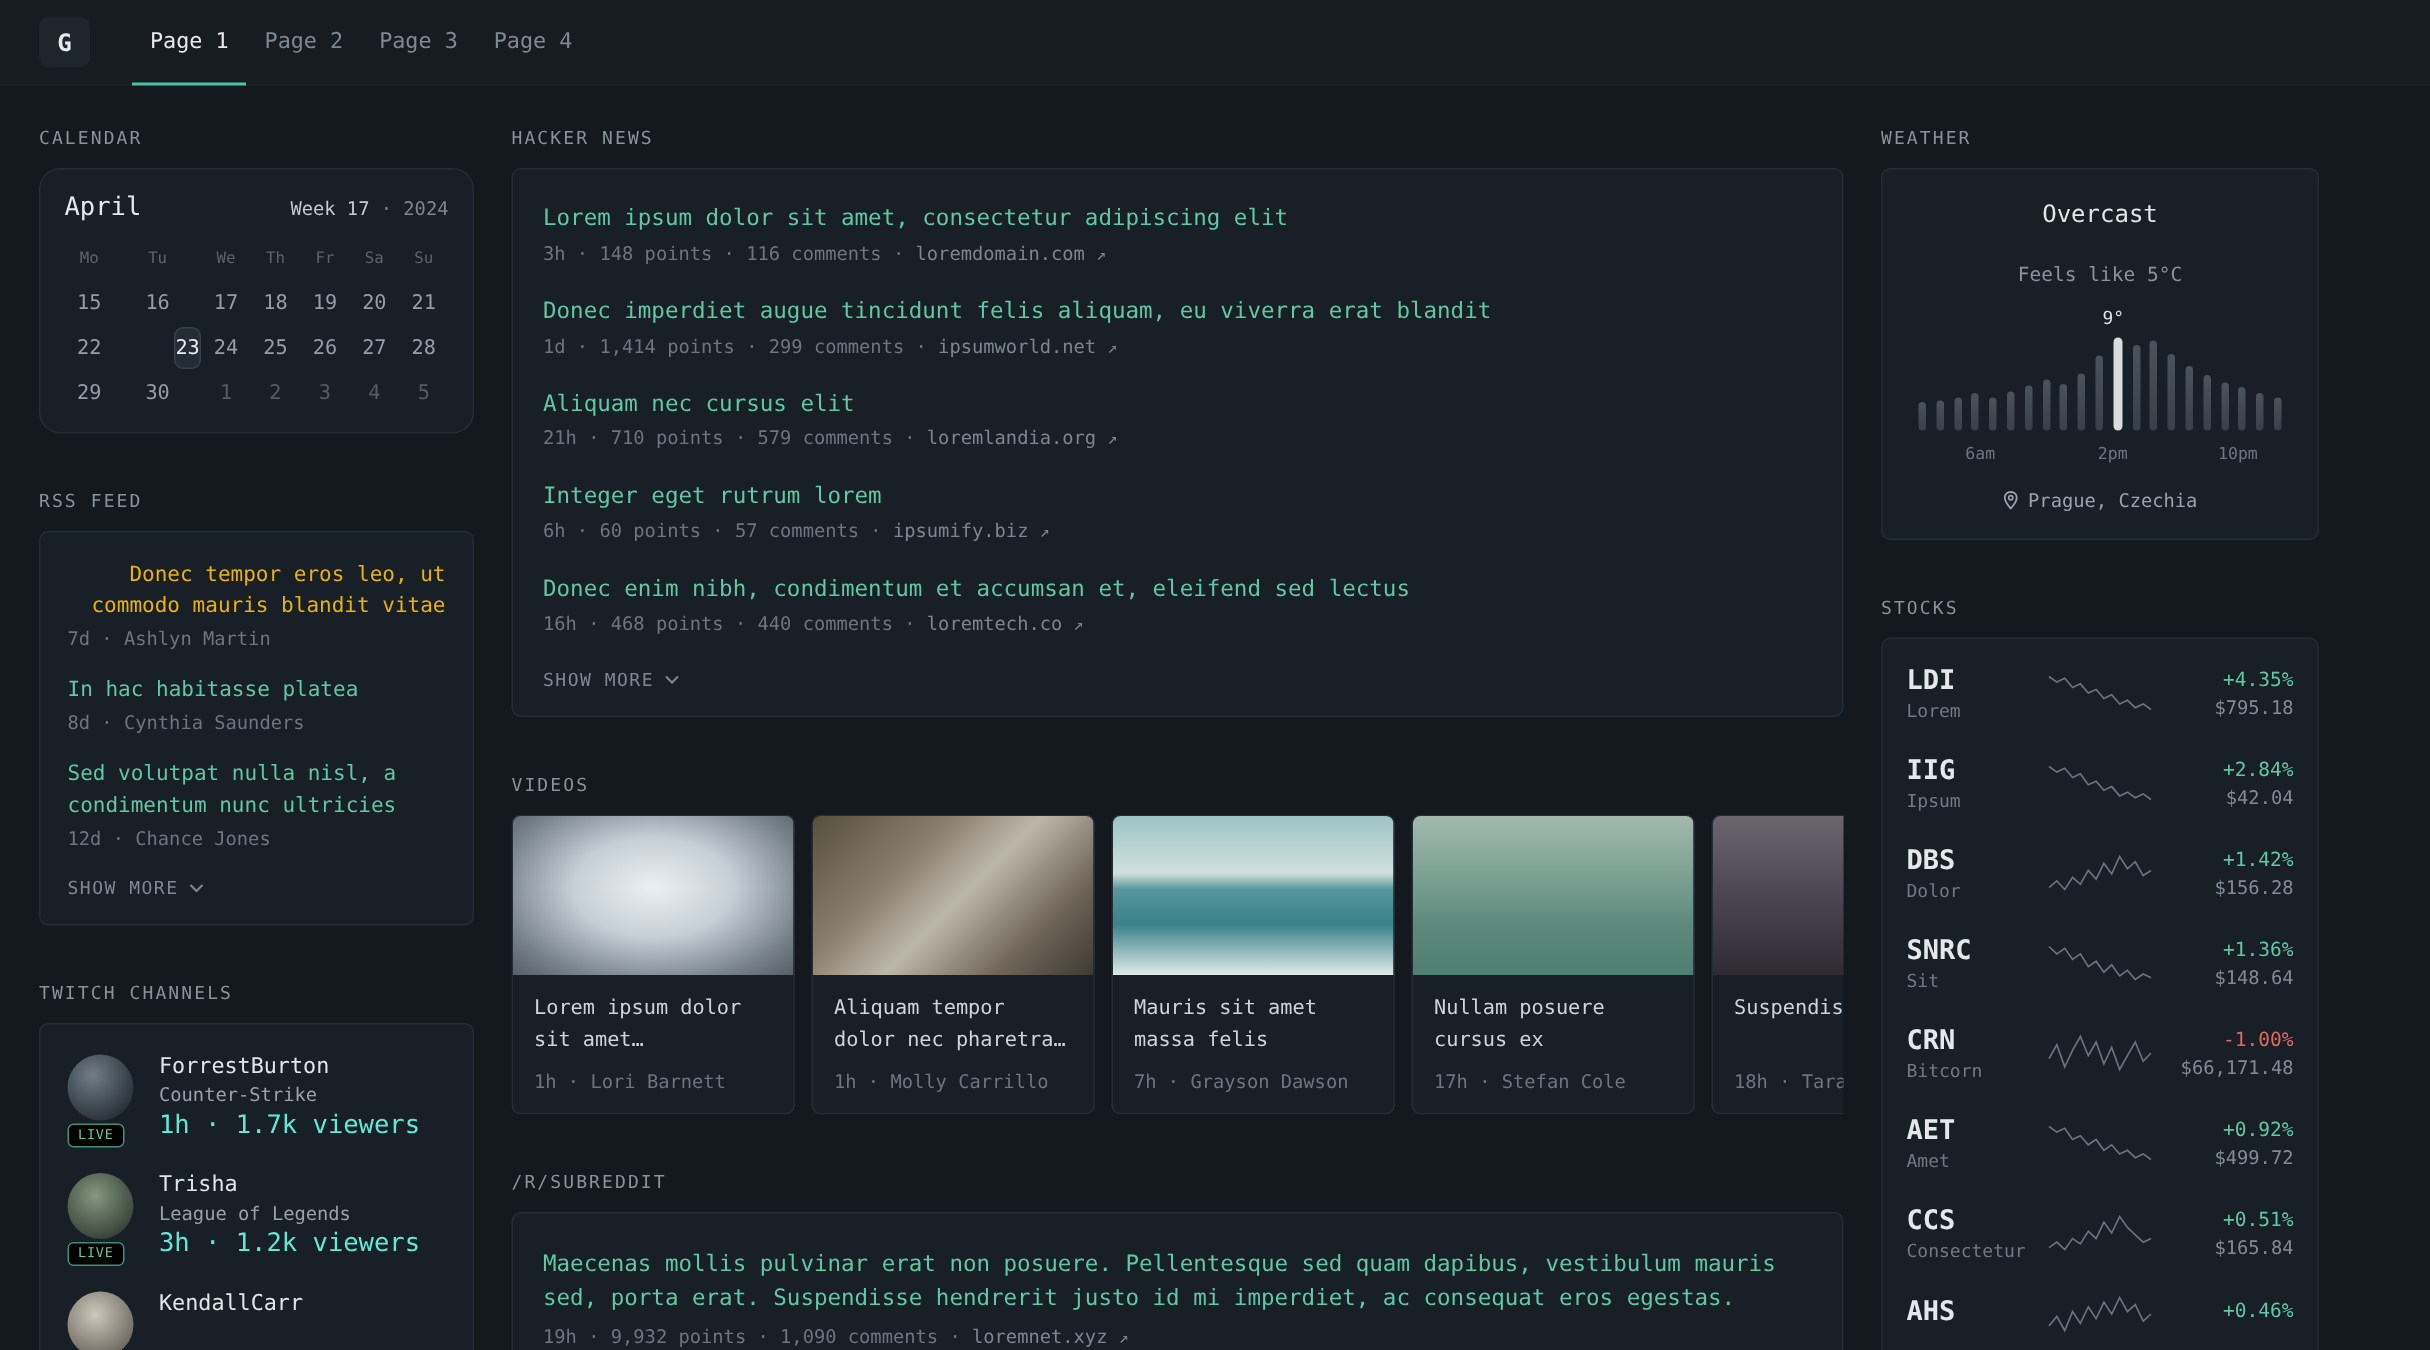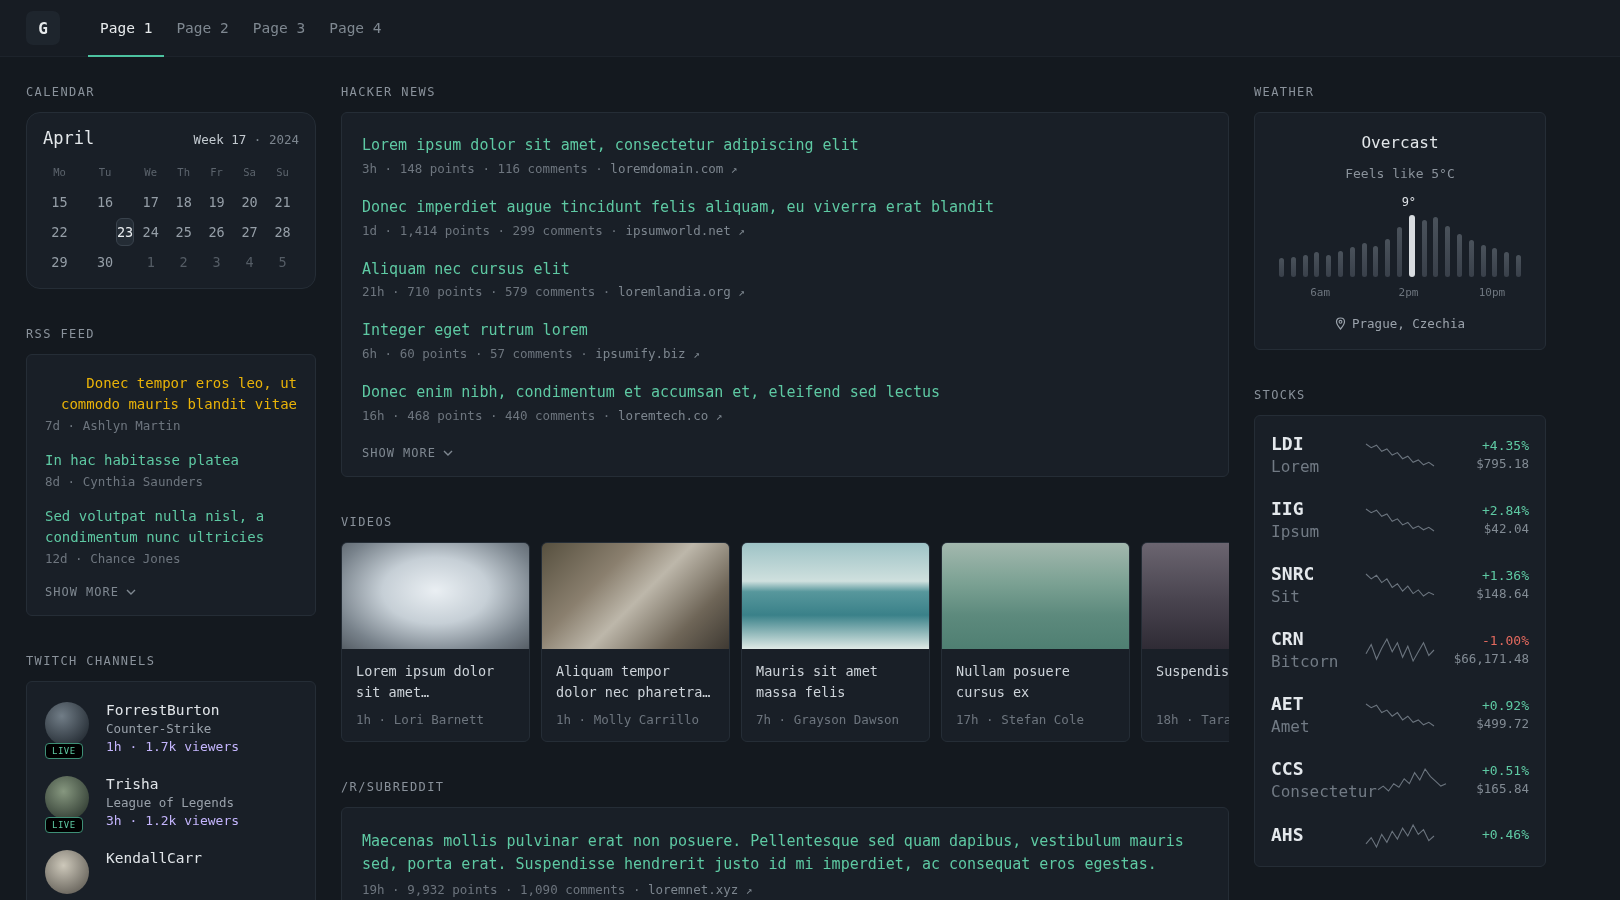--- a/index.html
+++ b/index.html
@@ -93,21 +93,21 @@
   .av-2 { background: radial-gradient(circle at 42% 35%, #cdc8ba, #6b675f 78%); }
   .live-badge {
     position: absolute; left: 0; bottom: -5px;
     font-size: 9px; letter-spacing: .5px;
     color: #5ec9a3; background: #000000;
     border: 1px solid #3e8f76; border-radius: 4px;
     padding: 2px 6px;
   }
   .ch-name { font-size: 14.5px; color: #e1e5e9; }
   .ch-cat { font-size: 12.5px; color: #99a1aa; margin-top: 3px; }
-  .ch-viewers { font-size: 13px; color: #c4b5fd; margin-top: 3px; }
+  .ch-viewers { font-size: 17px; color: #5eead4; margin-top: 3px; }
 
   
   .hn-card { padding: 22px 20px 16px; }
   .hn-item { margin-bottom: 21px; }
   .hn-title { font-size: 15px; font-weight: 500; color: #5ec9a3; cursor: pointer; line-height: 1.45; }
   .hn-meta { font-size: 12.5px; color: #6d757e; margin-top: 4px; }
   .hn-domain { color: #7d868f; cursor: pointer; }
   .ext-arrow { font-size: 11px; color: #7d868f; }
 
   
@@ -132,21 +132,21 @@
   .video-meta { font-size: 12.5px; color: #6d757e; margin-top: 9px; white-space: nowrap; }
 
   
   .sub-card { padding: 22px 20px; }
   .sub-title { font-size: 15px; font-weight: 500; color: #5ec9a3; line-height: 1.55; cursor: pointer; }
   .sub-meta { font-size: 12.5px; color: #6d757e; margin-top: 6px; }
 
   
   .weather-card { padding: 20px 18px 18px; text-align: center; }
   .w-cond { font-size: 16px; color: #e2e6e9; }
-  .w-feels { font-size: 13px; color: #8a929b; margin-top: 14px; }
+  .w-feels { font-size: 13px; color: #8a929b; margin-top: 24px; }
   .w-chart { position: relative; margin-top: 14px; padding: 18px 6px 0; }
   .w-temp-label {
     position: absolute; top: 0; left: 53.5%; transform: translateX(-50%);
     font-size: 12px; color: #dfe3e7;
   }
   .w-bars { display: flex; align-items: flex-end; justify-content: space-between; height: 64px; }
   .wbar { width: 5px; border-radius: 3px; background: linear-gradient(180deg, #4a525b, #39404a); }
   .wbar.hl { background: #d8dce0; width: 6px; }
   .w-hours { position: relative; height: 15px; margin-top: 9px; }
   .w-hour { position: absolute; transform: translateX(-50%); font-size: 11px; color: #6d757e; }
@@ -154,21 +154,21 @@
   .w-loc { margin-top: 15px; display: flex; justify-content: center; align-items: center; gap: 6px; font-size: 12.5px; color: #9aa2ab; }
   .w-loc svg { stroke: #9aa2ab; fill: none; }
 
   
   .stocks-card { padding: 6px 16px; }
   .stock-row {
     display: grid; grid-template-columns: 1fr auto 1fr;
     align-items: center; padding: 11px 0; cursor: pointer;
   }
   .stock-sym { font-size: 18px; font-weight: bold; color: #e4e8ec; }
-  .stock-name { font-size: 16px; color: #717a84; margin-top: 3px; }
+  .stock-name { font-size: 12px; color: #717a84; margin-top: 3px; }
   .stock-spark { width: 70px; height: 26px; }
   .stock-right { text-align: right; }
   .stock-change { font-size: 13px; color: #5ec9a3; }
   .stock-change.neg { color: #e2695e; }
   .stock-price { font-size: 12.5px; color: #828b94; margin-top: 3px; }
 </style>
 </head>
 <body>
 
 <header class="topbar">
@@ -473,20 +473,33 @@
           <div class="stock-spark"><svg width="70" height="26" viewBox="0 0 70 26">
                 <polyline fill="none" stroke="#6b747e" stroke-width="1.1" points="1.0,2.0 6.2,5.7 11.5,3.2 16.7,9.3 21.9,6.9 27.2,14.2 32.4,11.8 37.6,17.9 42.8,15.4 48.1,21.6 53.3,19.1 58.5,22.8 63.8,20.3 69.0,24.0"></polyline>
               </svg></div>
           <div class="stock-right">
             <div class="stock-change">+2.84%</div>
             <div class="stock-price">$42.04</div>
           </div>
         </div>
         <div class="stock-row">
           <div>
+            <div class="stock-sym">DBS</div>
+            <div class="stock-name">Dolor</div>
+          </div>
+          <div class="stock-spark"><svg width="70" height="26" viewBox="0 0 70 26">
+                <polyline fill="none" stroke="#6b747e" stroke-width="1.1" points="1.0,22.8 6.2,18.2 11.5,24.0 16.7,15.9 21.9,20.5 27.2,11.3 32.4,17.1 37.6,6.6 42.8,13.6 48.1,2.0 53.3,10.1 58.5,5.5 63.8,14.7 69.0,11.3"></polyline>
+              </svg></div>
+          <div class="stock-right">
+            <div class="stock-change">+1.42%</div>
+            <div class="stock-price">$156.28</div>
+          </div>
+        </div>
+        <div class="stock-row">
+          <div>
             <div class="stock-sym">SNRC</div>
             <div class="stock-name">Sit</div>
           </div>
           <div class="stock-spark"><svg width="70" height="26" viewBox="0 0 70 26">
                 <polyline fill="none" stroke="#6b747e" stroke-width="1.1" points="1.0,2.0 6.2,6.9 11.5,3.2 16.7,10.6 21.9,6.9 27.2,15.4 32.4,11.8 37.6,19.1 42.8,14.2 48.1,21.6 53.3,17.9 58.5,24.0 63.8,20.3 69.0,22.8"></polyline>
               </svg></div>
           <div class="stock-right">
             <div class="stock-change">+1.36%</div>
             <div class="stock-price">$148.64</div>
           </div>

